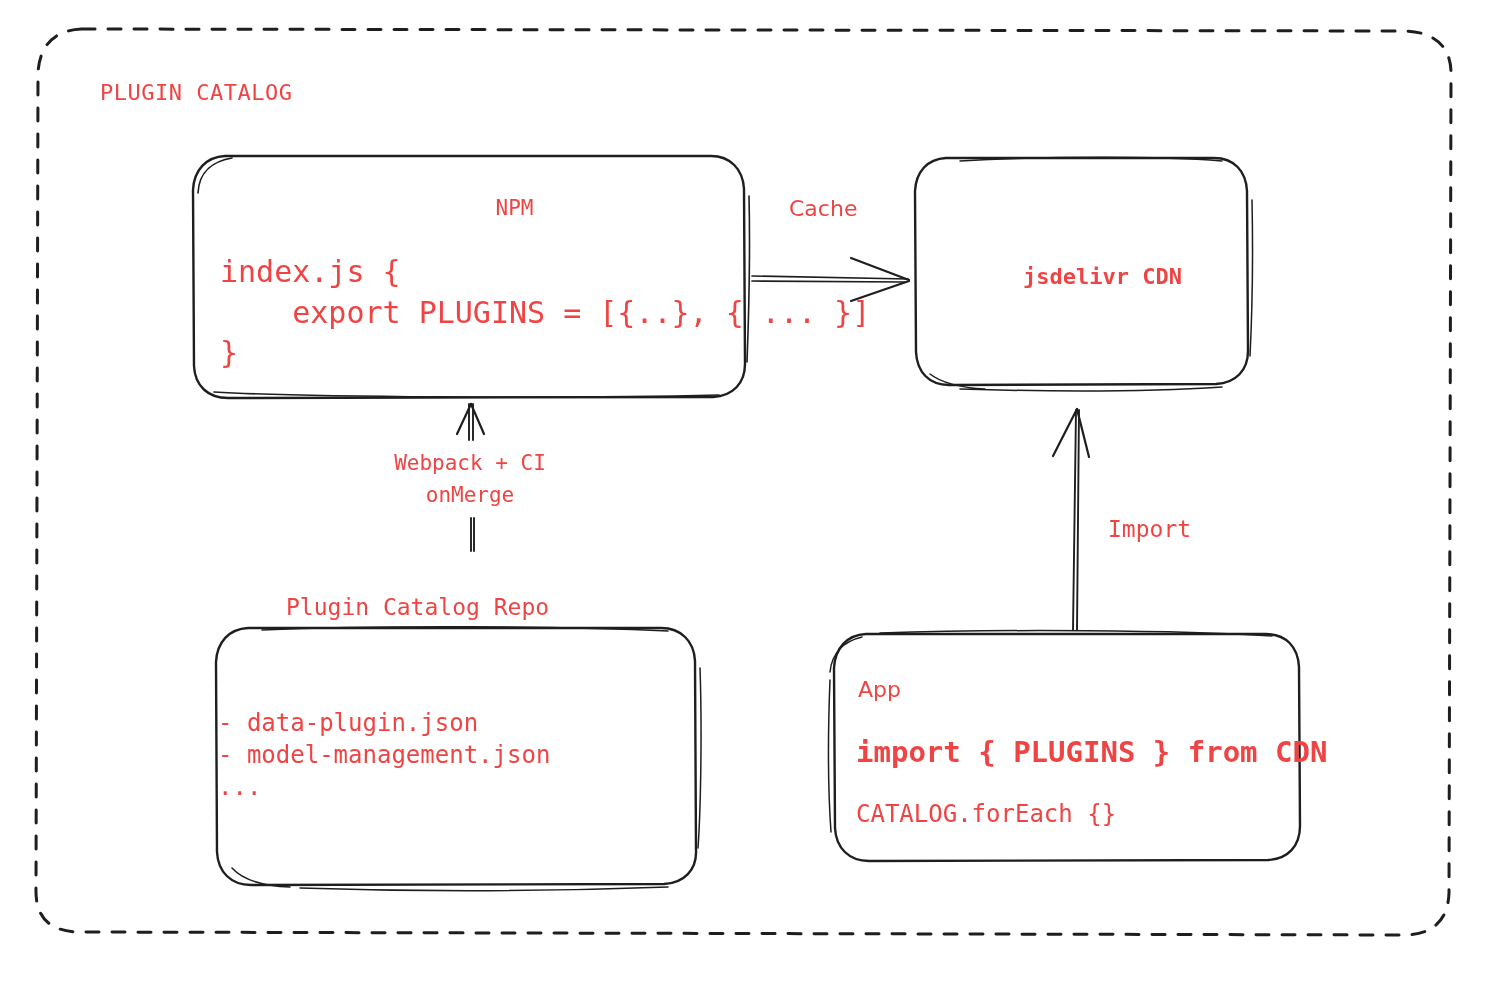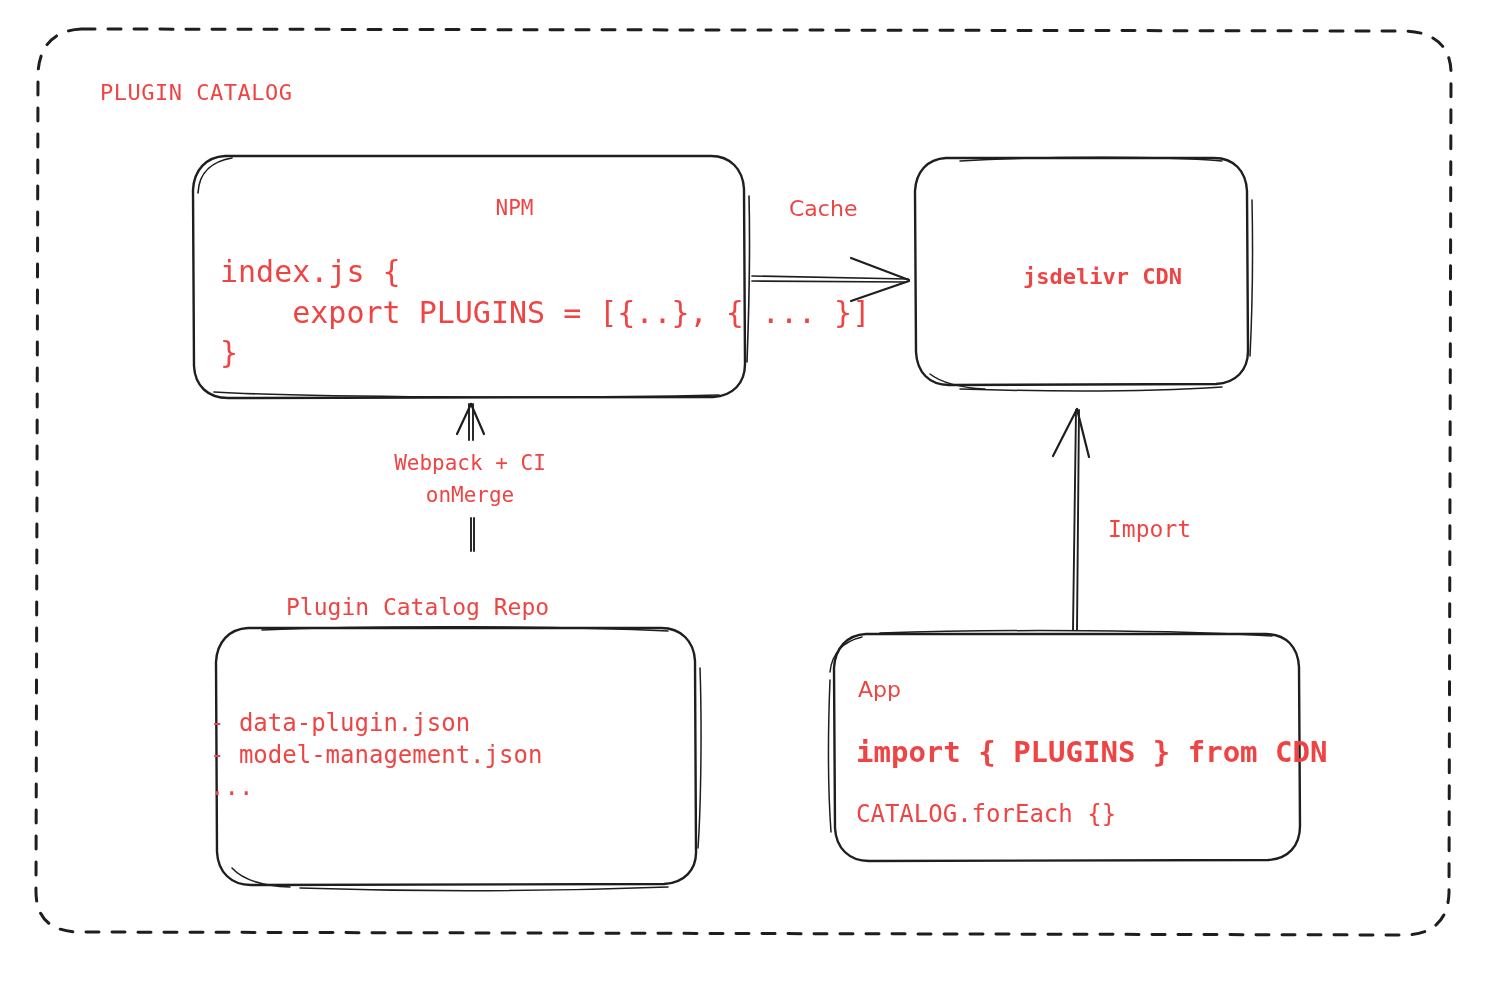--- a/index.html
+++ b/index.html
@@ -42,21 +42,21 @@
   .mono { font-family: "DejaVu Sans Mono", monospace; }
   .sans { font-family: "DejaVu Sans", sans-serif; }
 
   #frame-title  { left: 100px; top: 82px;  font-size: 22px; letter-spacing: 0.5px; }
   #npm-title    { left: 193px; top: 198px; width: 643px; text-align: center; font-size: 21px; }
   #npm-code     { left: 220px; top: 252px; font-size: 30px; line-height: 1.35; }
   #cdn-title    { left: 915px; top: 266px; width: 375px; text-align: center; font-size: 22px; font-weight: bold; }
   #cache-label  { left: 789px; top: 198px; font-size: 22px; }
   #build-label  { left: 340px; top: 448px; width: 260px; text-align: center; font-size: 21px; line-height: 1.5; }
   #repo-label   { left: 286px; top: 567px; font-size: 23px; margin-top: 29px; }
-  #repo-list    { left: 210px; top: 708px; font-size: 24px; line-height: 1.33; }
+  #repo-list    { left: 218px; top: 708px; font-size: 24px; line-height: 1.33; }
   #import-label { left: 1108px; top: 518px; font-size: 23px; }
   #app-title    { left: 858px; top: 679px; font-size: 22px; }
   #app-line1    { left: 856px; top: 738px; font-size: 29px; font-weight: bold; }
   #app-line2    { left: 856px; top: 802px; font-size: 24px; }
 </style>
 </head>
 <body>
 
 <div id="canvas">
 

